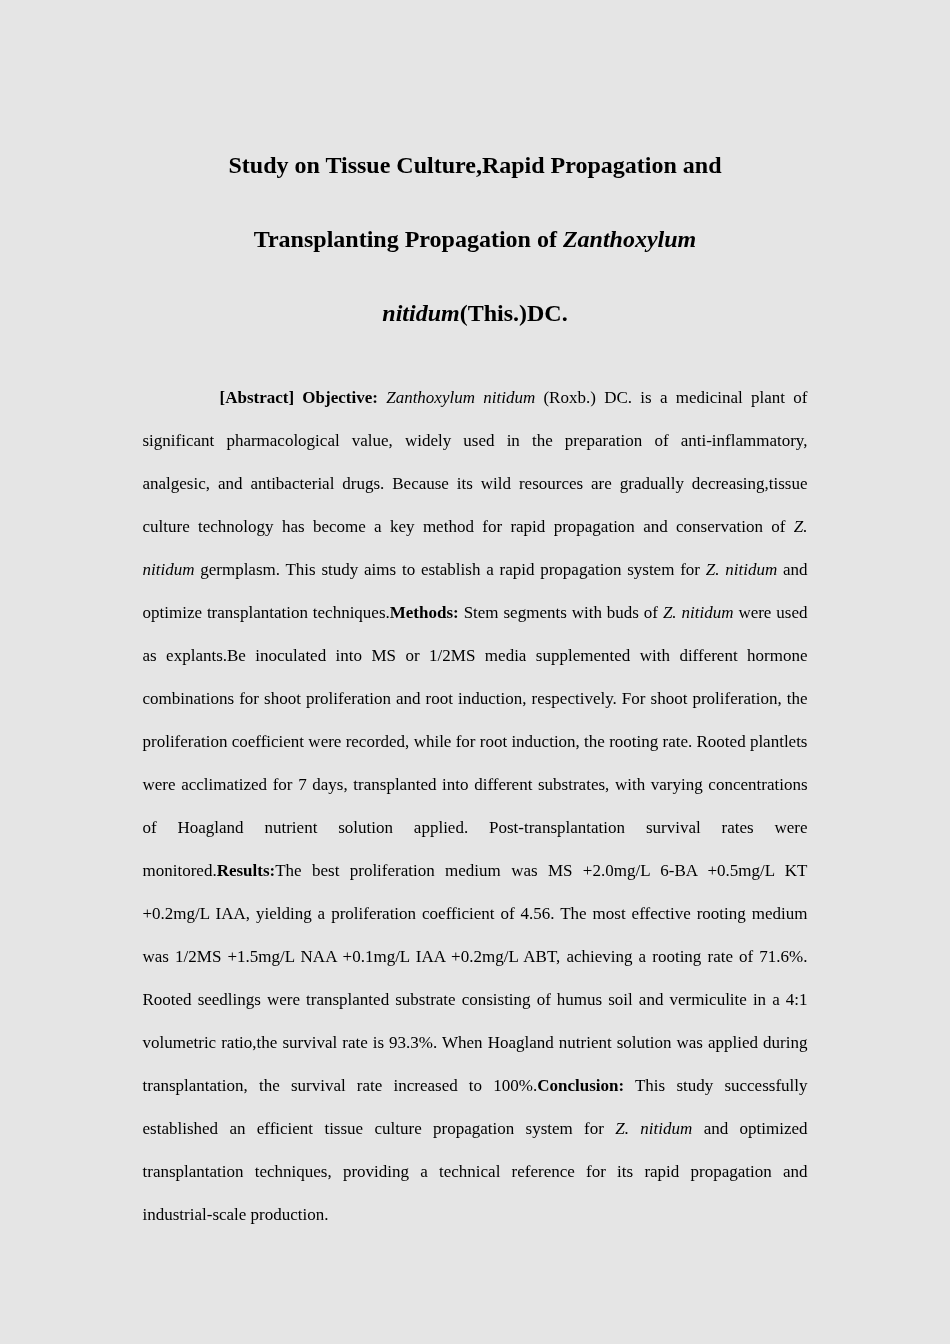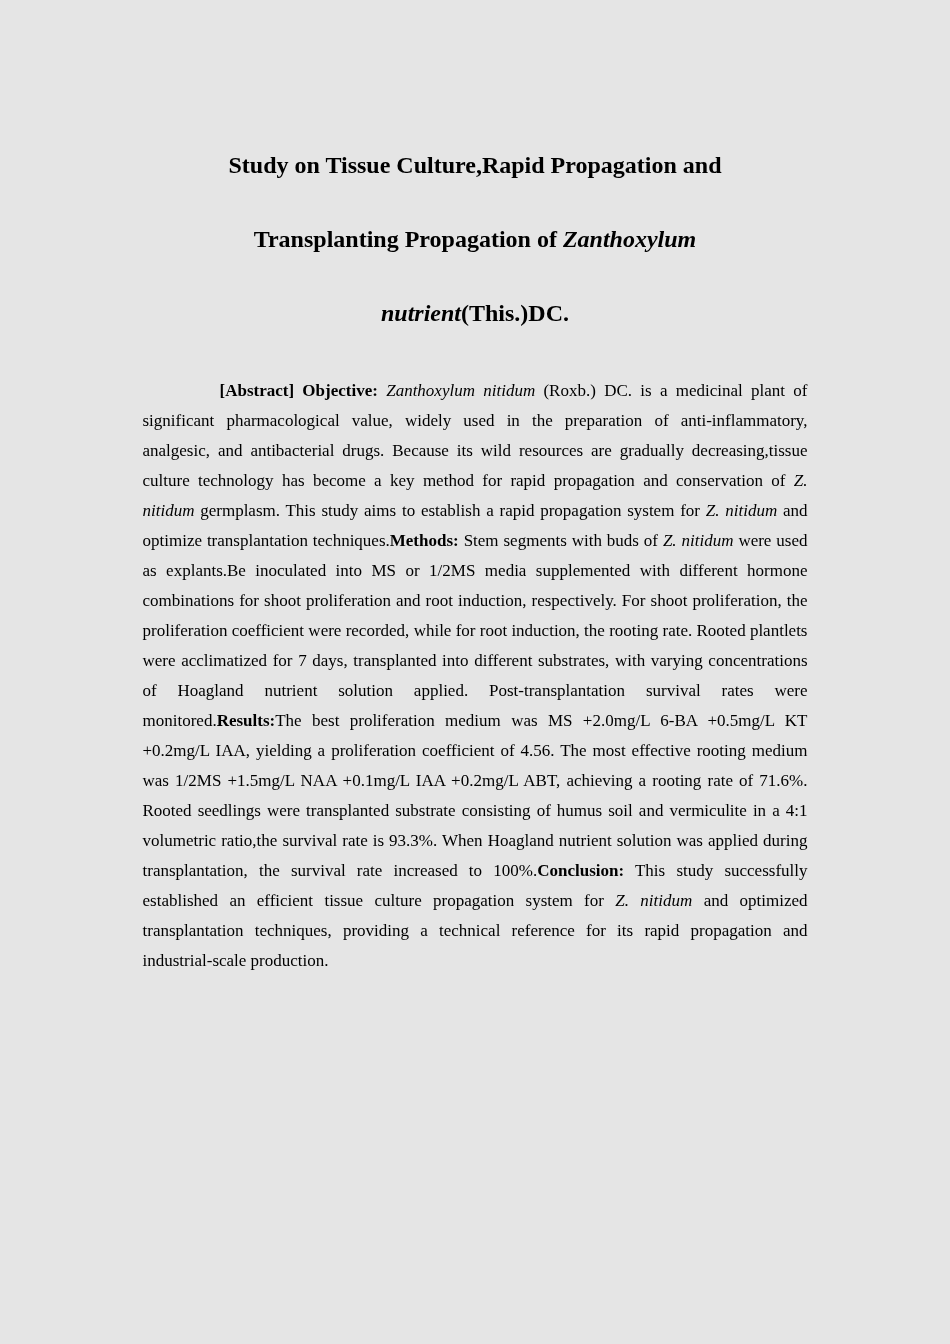--- a/index.html
+++ b/index.html
@@ -22,30 +22,30 @@
     font-size: 24px;
     font-weight: bold;
     line-height: 74px;
     letter-spacing: 0px;
   }
   .title-line { white-space: nowrap; }
   .abstract-para {
     width: 665px;
     margin: 26px auto 0 auto;
     font-size: 17px;
-    line-height: 30px;
+    line-height: 43px;
     text-align: justify;
     text-indent: 77px;
   }
   .seg-b { font-weight: bold; }
   .seg-i { font-style: italic; text-align: right; }
 </style>
 </head>
 <body>
 
 <div class="page">
   <div class="title-block">
     <div class="title-line"><span>Study on Tissue Culture,Rapid Propagation and</span></div>
     <div class="title-line"><span>Transplanting Propagation of </span><span class="seg-i">Zanthoxylum</span></div>
-    <div class="title-line"><span class="seg-i">nutrient</span><span>(This.)DC.</span></div>
+    <div class="title-line"><span class="seg-i">nitidum</span><span>(This.)DC.</span></div>
   </div>
   <p class="abstract-para"><span class="seg-b">[Abstract] Objective: </span><span class="seg-i">Zanthoxylum nitidum</span><span> (Roxb.) DC. is a medicinal plant of significant pharmacological value, widely used in the preparation of anti-inflammatory, analgesic, and antibacterial drugs. Because its wild resources are gradually decreasing,tissue culture technology has become a key method for rapid propagation and conservation of </span><span class="seg-i">Z. nitidum</span><span> germplasm. This study aims to establish a rapid propagation system for </span><span class="seg-i">Z. nitidum</span><span> and optimize transplantation techniques.</span><span class="seg-b">Methods:</span><span> Stem segments with buds of </span><span class="seg-i">Z. nitidum</span><span> were used as explants.Be inoculated into MS or 1/2MS media supplemented with different hormone combinations for shoot proliferation and root induction, respectively. For shoot proliferation, the proliferation coefficient were recorded, while for root induction, the rooting rate. Rooted plantlets were acclimatized for 7 days, transplanted into different substrates, with varying concentrations of Hoagland nutrient solution applied. Post-transplantation survival rates were monitored.</span><span class="seg-b">Results:</span><span>The best proliferation medium was MS +2.0mg/L 6-BA +0.5mg/L KT +0.2mg/L IAA, yielding a proliferation coefficient of 4.56. The most effective rooting medium was 1/2MS +1.5mg/L NAA +0.1mg/L IAA +0.2mg/L ABT, achieving a rooting rate of 71.6%. Rooted seedlings were transplanted substrate consisting of humus soil and vermiculite in a 4:1 volumetric ratio,the survival rate is 93.3%. When Hoagland nutrient solution was applied during transplantation, the survival rate increased to 100%.</span><span class="seg-b">Conclusion:</span><span> This study successfully established an efficient tissue culture propagation system for </span><span class="seg-i">Z. nitidum</span><span> and optimized transplantation techniques, providing a technical reference for its rapid propagation and industrial-scale production.</span></p>
 </div>
 
 </body></html>

